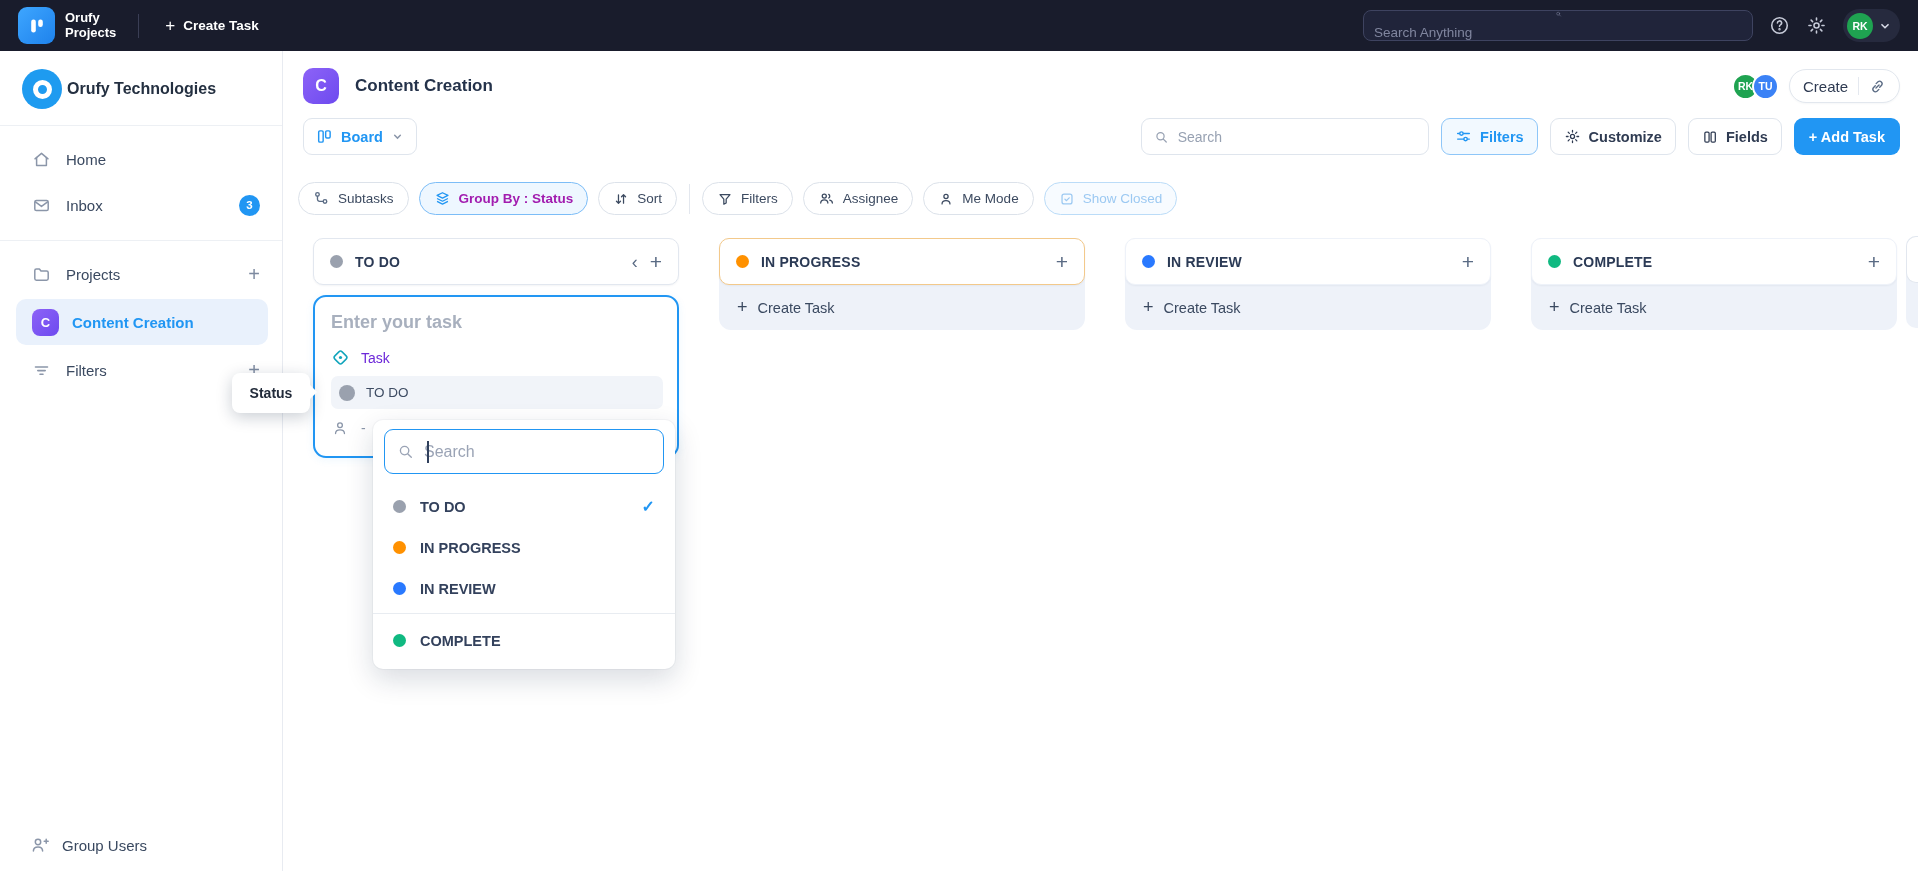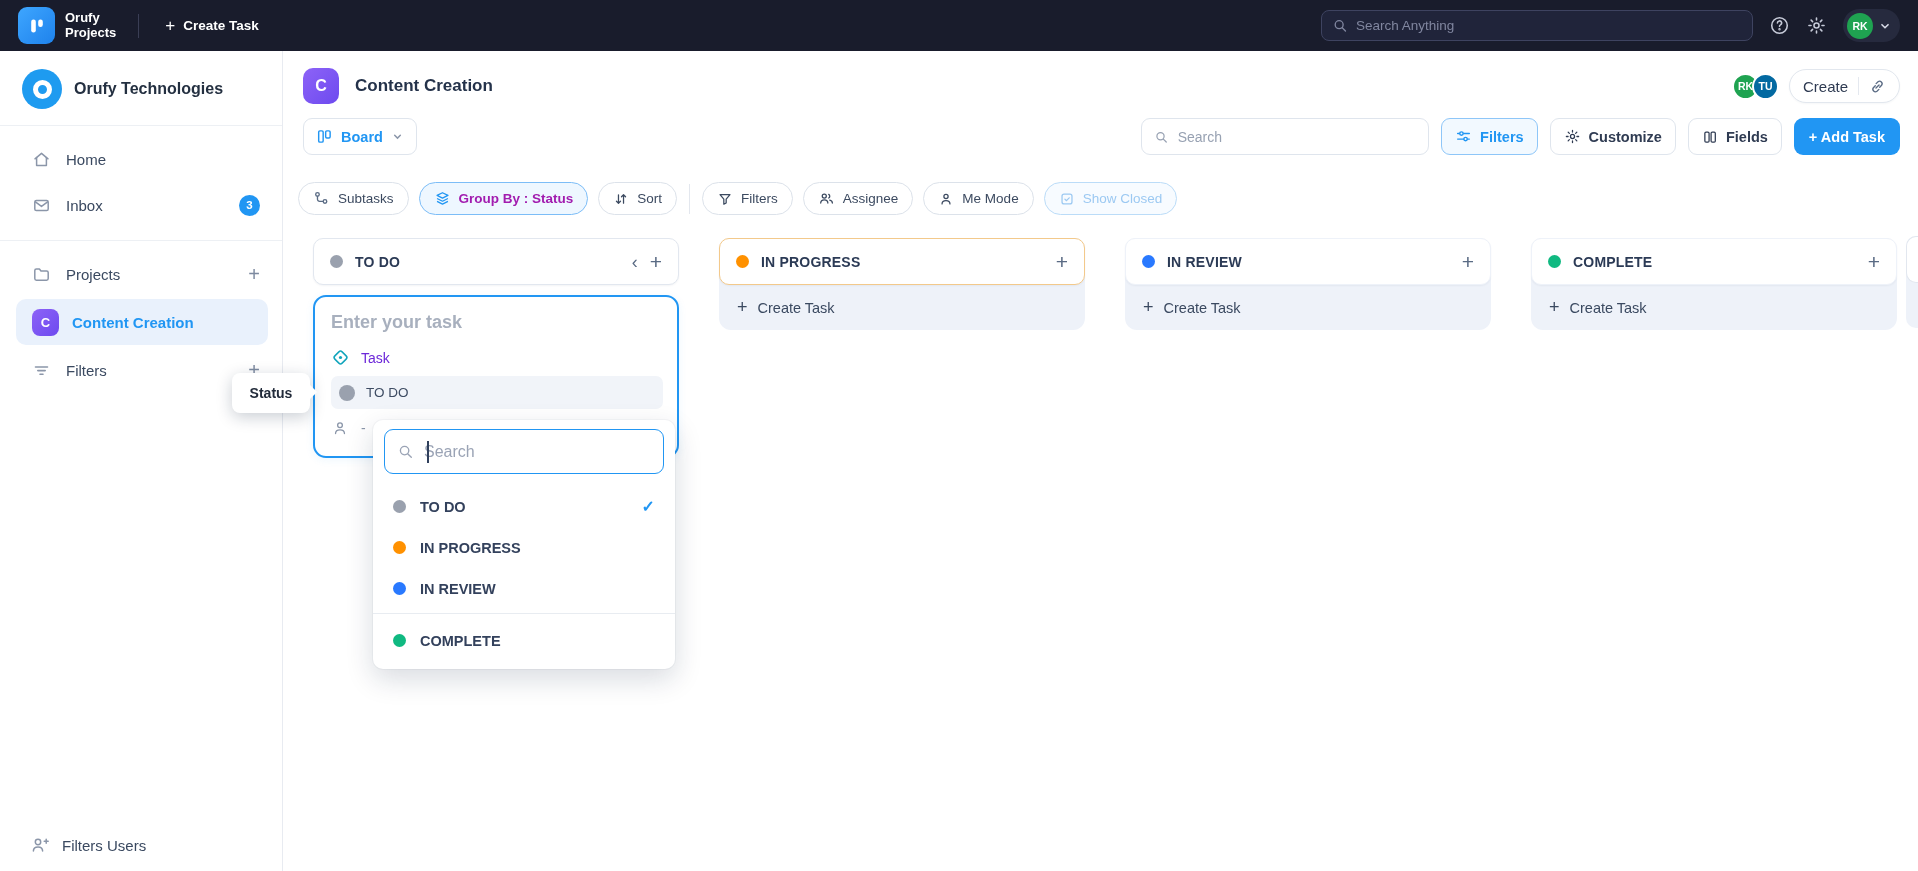--- a/index.html
+++ b/index.html
@@ -8,36 +8,36 @@
   svg { display:block; }
 
   
   .topbar { height:51px; background:#191c2c; display:flex; align-items:center; padding:0 18px 0 18px; }
   .logo-sq { width:37px; height:37px; border-radius:9px; background:linear-gradient(135deg,#3ea6ff,#1e82ec); display:flex; align-items:center; justify-content:center; margin-right:10px; }
   .brand { color:#fff; font-size:13px; font-weight:bold; line-height:1.15; }
   .tb-divider { width:1px; height:24px; background:#3a3e55; margin:0 26px 0 22px; }
   .tb-create { display:flex; align-items:center; gap:8px; color:#fff; font-size:13.5px; font-weight:bold; cursor:pointer; }
   .tb-create .plus { font-size:17px; font-weight:normal; }
   .tb-right { margin-left:auto; display:flex; align-items:center; gap:16px; }
-  .tb-search { width:432px; height:31px; background:#20243a; border:1px solid #3e4360; border-radius:8px; display:flex; align-items:center; padding:0 10px; gap:8px; }
+  .tb-search { width:390px; height:31px; background:#20243a; border:1px solid #3e4360; border-radius:8px; display:flex; align-items:center; padding:0 10px; gap:8px;flex-direction:column; }
   .tb-search input { background:transparent; border:none; outline:none; color:#c9cde0; font-size:13.5px; width:100%; font-family:"Liberation Sans",sans-serif; }
   .tb-search input::placeholder { color:#80869f; }
   .tb-icon { color:#c6cad8; cursor:pointer; }
   .tb-avatar-pill { background:#262a3e; border-radius:17px; height:33px; display:flex; align-items:center; padding:0 8px 0 4px; gap:5px; cursor:pointer; }
   .avatar { border-radius:50%; color:#fff; font-weight:bold; display:flex; align-items:center; justify-content:center; }
   .av-rk { background:#1fa351; }
-  .av-tu { background:#0369a1; }
+  .av-tu { background:#3b82f6; }
 
   
   .shell { display:flex; height:820px; }
   .sidebar { width:283px; background:#fff; border-right:1px solid #e8ebf1; display:flex; flex-direction:column; padding-top:12px; }
   .main { flex:1; position:relative; }
 
   
-  .ws-row { display:flex; align-items:center; gap:12px; padding:6px 20px 16px 22px; }
+  .ws-row { display:flex; align-items:center; gap:5px; padding:6px 20px 16px 22px; }
   .ws-logo { width:40px; height:40px; border-radius:50%; background:#1e9bf0; display:flex; align-items:center; justify-content:center; }
   .ws-logo .ring { width:19px; height:19px; border:5px solid #fff; border-radius:50%; }
   .ws-name { font-size:16px; font-weight:bold; color:#243041; }
   .sb-divider { height:1px; background:#edf0f4; margin:0 0 10px 0; }
   .sb-item { display:flex; align-items:center; gap:15px; height:46px; padding:0 22px 0 32px; font-size:15px; color:#3a4960; cursor:pointer; }
   .sb-item .grow { flex:1; }
   .sb-badge { width:21px; height:21px; border-radius:50%; background:#2196f3; color:#fff; font-size:11.5px; font-weight:bold; display:flex; align-items:center; justify-content:center; }
   .sb-plus { color:#7d8aa0; font-size:20px; font-weight:normal; cursor:pointer; }
   .sb-project-active { margin:2px 14px 2px 16px; padding:0 14px 0 16px; height:46px; background:#e9f1fc; border-radius:10px; display:flex; align-items:center; gap:13px; cursor:pointer; }
   .proj-c { border-radius:8px; background:linear-gradient(135deg,#8d63f7,#6d4aef); color:#fff; font-weight:bold; display:flex; align-items:center; justify-content:center; }
@@ -219,21 +219,21 @@
       <span class="grow"></span>
       <span class="sb-plus">+</span>
     </div>
 
     <div class="sb-bottom">
       <svg width="20" height="20" viewBox="0 0 20 20" fill="none" stroke="#8b96a9" stroke-width="1.5" stroke-linecap="round">
         <circle cx="8" cy="7" r="2.7"></circle>
           <path d="M3.4 16 c0-2.6 2.1-4.1 4.6-4.1 s4.6 1.5 4.6 4.1"></path>
           <path d="M14.2 6.2 h4 M16.2 4.2 v4"></path>
       </svg>
-      <span>Filters Users</span>
+      <span>Group Users</span>
     </div>
   </div>
 
   <div class="main">
 
     <div class="proj-header">
       <span class="proj-c" style="width:36px;height:36px;font-size:16px;border-radius:10px;">C</span>
       <span class="title">Content Creation</span>
       <div class="ph-right">
         <div class="av-stack">

